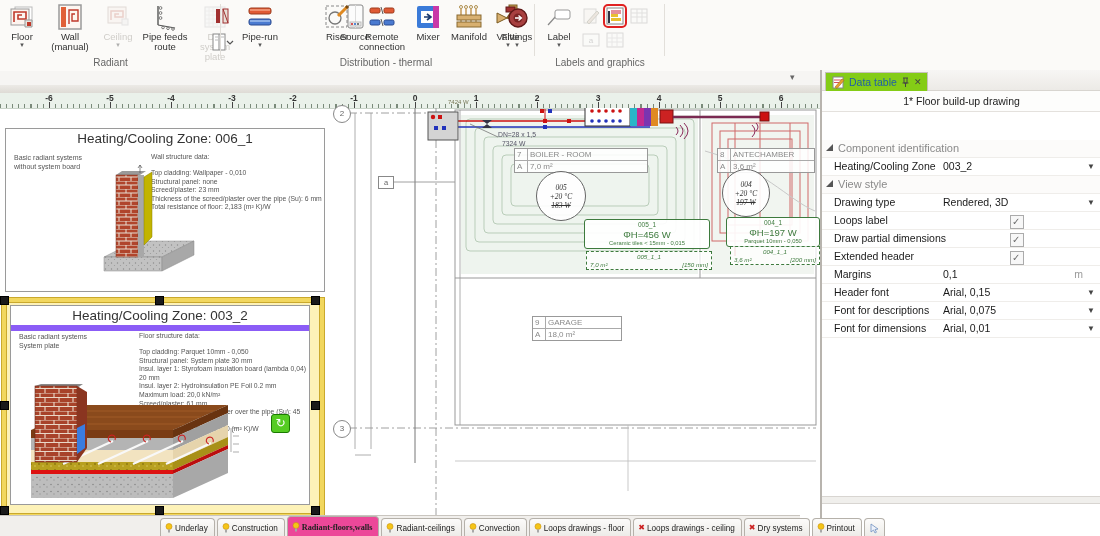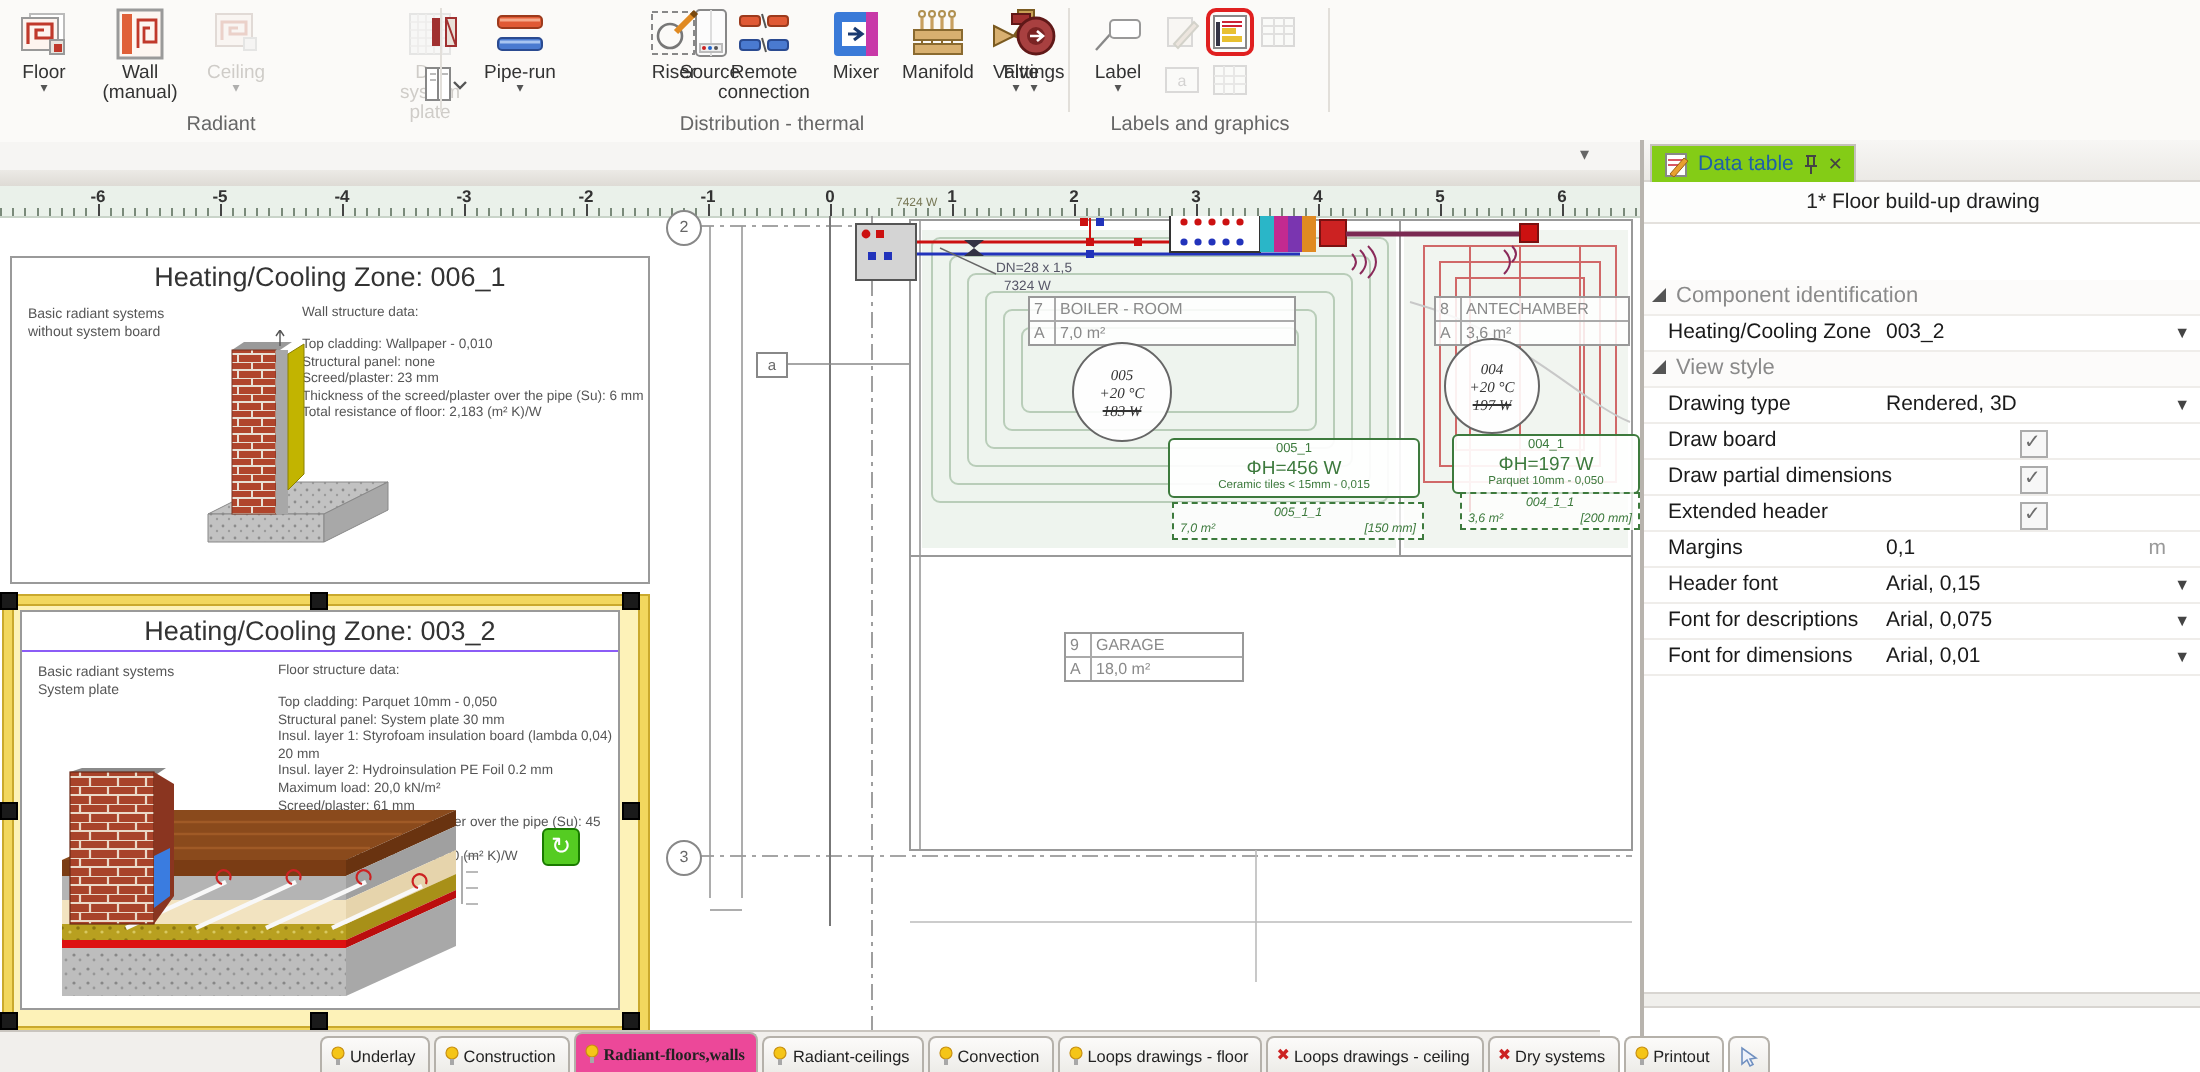--- a/index.html
+++ b/index.html
@@ -107,20 +107,33 @@
     </div>
     <div class="rbtn disabled" style="left:98px;width:40px;">
       <svg class="ric" viewBox="0 0 28 28">
           <rect x="4" y="4" width="18" height="16" fill="#f7efec" stroke="#c2b4ae"></rect>
           <path d="M7 17 V8 H19 V14 H11 V11 L15 11" fill="none" stroke="#d8a092" stroke-width="1.5"></path>
           <rect x="18" y="16" width="6" height="6" fill="#eee" stroke="#ccc"></rect>
         </svg>
       <span class="rlab">Ceiling</span>
       <span class="dd">▾</span>
     </div>
+    <div class="rbtn" style="left:140px;width:50px;">
+      <svg class="ric" viewBox="0 0 28 28">
+          <path d="M7 3 V22" stroke="#555" stroke-width="1.4" fill="none"></path>
+          <circle cx="9.5" cy="5" r="1.4" fill="none" stroke="#777"></circle>
+          <circle cx="9.5" cy="10" r="1.4" fill="none" stroke="#777"></circle>
+          <circle cx="9.5" cy="15" r="1.4" fill="none" stroke="#777"></circle>
+          <path d="M7 22 L24 25" stroke="#555" stroke-width="1.2" fill="none"></path>
+          <circle cx="12" cy="24.5" r="1.3" fill="none" stroke="#777"></circle>
+          <circle cx="17" cy="25.3" r="1.3" fill="none" stroke="#777"></circle>
+          <circle cx="22" cy="26" r="1.3" fill="none" stroke="#777"></circle>
+        </svg>
+      <span class="rlab">Pipe feeds route</span>
+    </div>
     <div class="rbtn disabled" style="left:158px;width:50px;left:160px;"></div>
     <div class="rbtn disabled" style="left:160px;width:50px;"></div>
 
     <div class="rbtn disabled" style="left:192px;width:46px;top:2px;" id="drysys">
       <svg class="ric" viewBox="0 0 28 28">
           <rect x="4" y="4" width="20" height="20" fill="#f4f4f4" stroke="#ccc"></rect>
           <path d="M8 4 v20 M12 4 v20 M16 4 v20 M20 4 v20 M4 8 h20 M4 12 h20 M4 16 h20 M4 20 h20" stroke="#ddd" stroke-width="0.8"></path>
         </svg>
       <span class="rlab">Dry system plate</span>
     </div>
@@ -483,21 +496,21 @@
   <div class="handle" style="left:0px;top:225px;"></div>
   <div class="handle" style="left:155px;top:225px;"></div>
   <div class="handle" style="left:311px;top:225px;"></div>
   <div class="handle" style="left:0px;top:330px;"></div>
   <div class="handle" style="left:311px;top:330px;"></div>
   <div class="handle" style="left:0px;top:435px;"></div>
   <div class="handle" style="left:155px;top:435px;"></div>
   <div class="handle" style="left:311px;top:435px;"></div>
 
   <div class="zonebox" style="left:10px;top:234px;width:298px;height:198px;">
-    <div class="ztitle" style="border-bottom:1px solid #8b5cf6;padding-bottom:2px;">Heating/Cooling Zone: 003_2</div>
+    <div class="ztitle" style="border-bottom:6px solid #8b5cf6;padding-bottom:2px;">Heating/Cooling Zone: 003_2</div>
     <div class="zdesc" style="left:8px;top:26px;width:110px;">Basic radiant systems
 System plate</div>
     <div class="zdata" style="left:128px;top:26px;width:168px;">Floor structure data:</div>
     <div class="zdata" style="left:128px;top:42px;width:168px;">Top cladding: Parquet 10mm - 0,050
 Structural panel: System plate 30 mm
 Insul. layer 1: Styrofoam insulation board (lambda 0,04) 20 mm
 Insul. layer 2: Hydroinsulation PE Foil 0.2 mm
 Maximum load: 20,0 kN/m²
 Screed/plaster: 61 mm
 Thickness of the screed/plaster over the pipe (Su): 45 mm
@@ -595,21 +608,21 @@
     <div class="grow section">
       <span class="tri"></span>
       <span class="lab">View style</span>
     </div>
     <div class="grow">
       <span class="lab">Drawing type</span>
       <span class="val">Rendered, 3D</span>
       <span class="ddv">▼</span>
     </div>
     <div class="grow">
-      <span class="lab">Draw board</span>
+      <span class="lab">Loops label</span>
       <span class="cb checked"></span>
     </div>
     <div class="grow">
       <span class="lab">Draw partial dimensions</span>
       <span class="cb checked"></span>
     </div>
     <div class="grow">
       <span class="lab">Extended header</span>
       <span class="cb checked"></span>
     </div>

